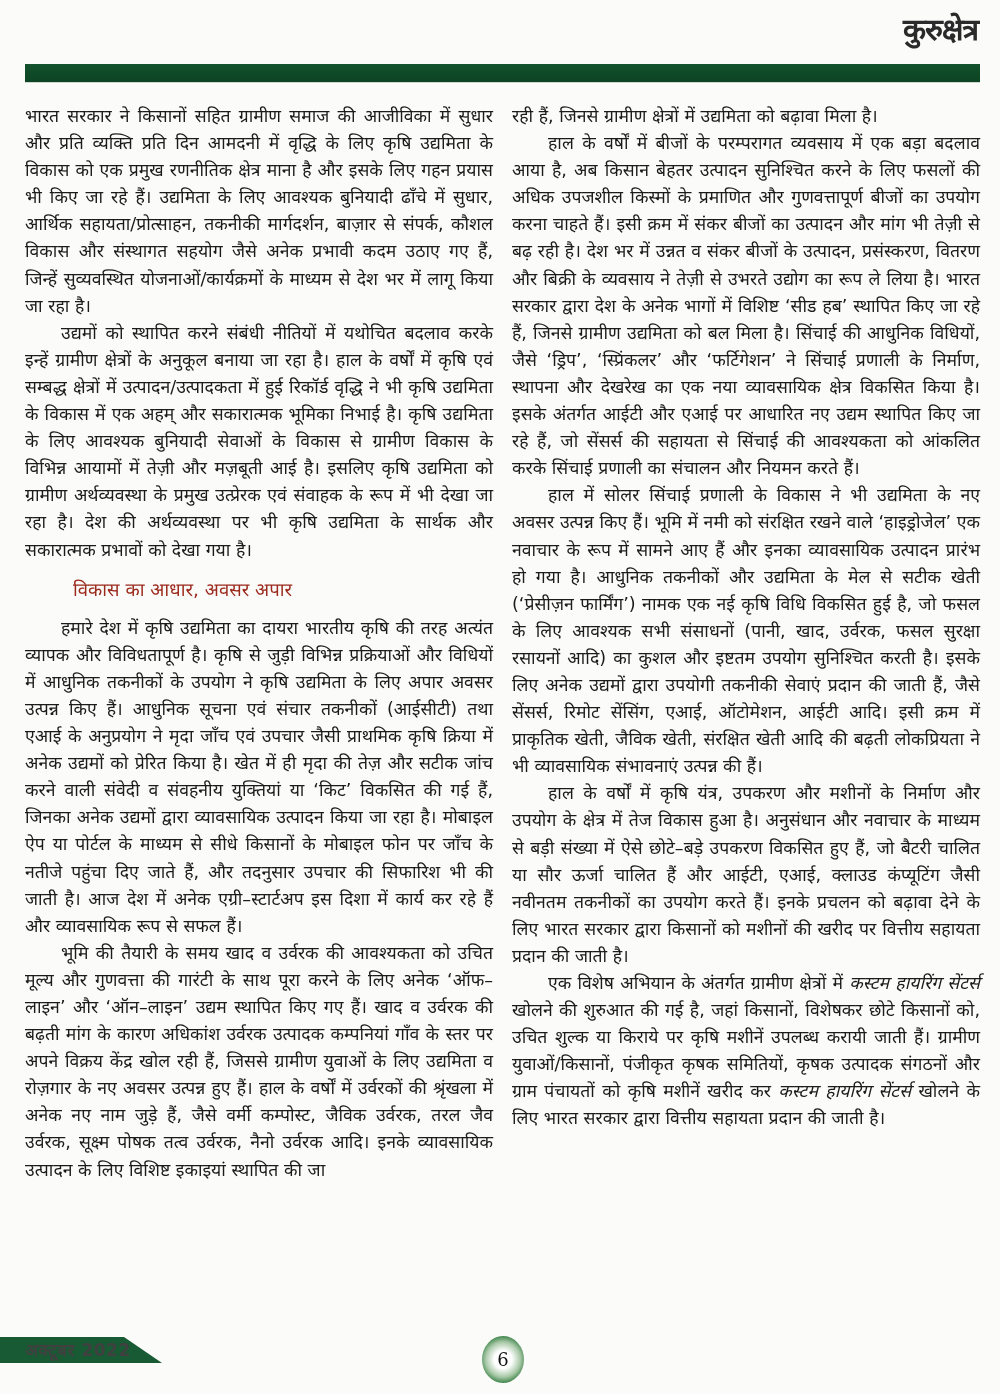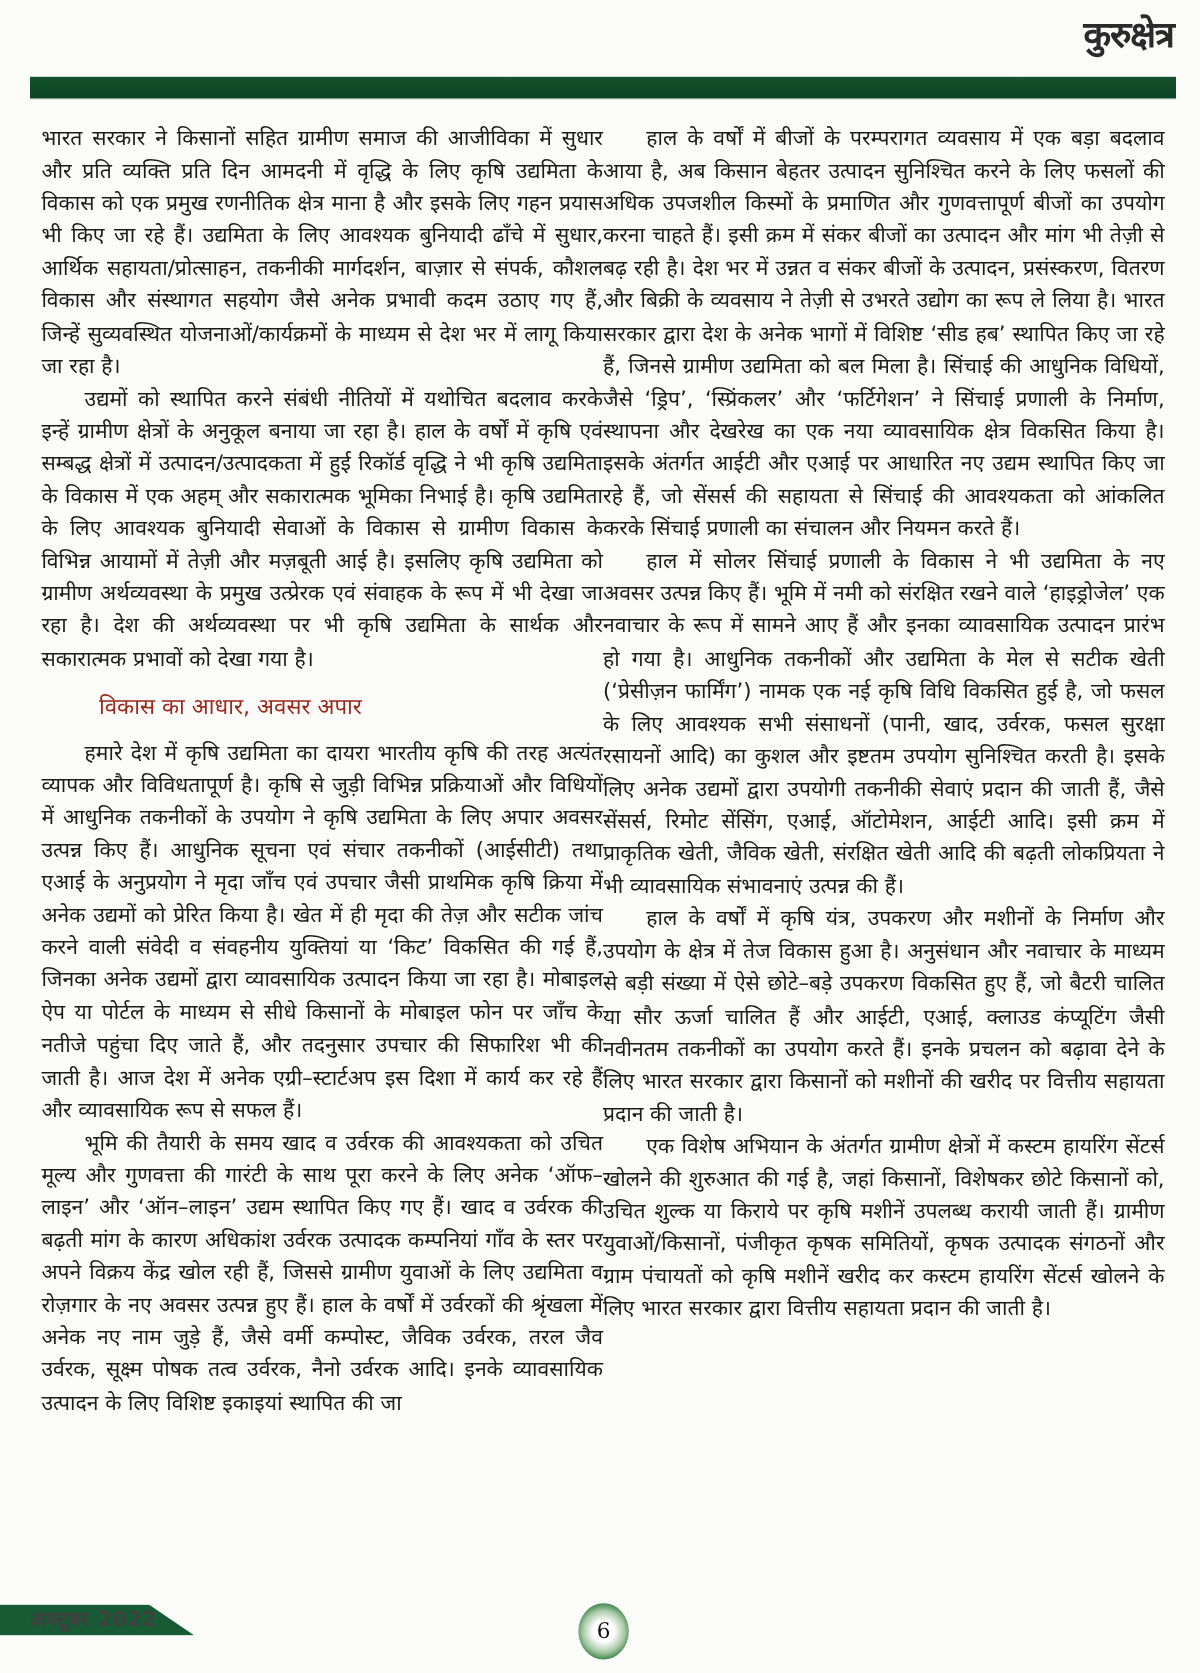--- a/index.html
+++ b/index.html
@@ -34,21 +34,21 @@
     height: 18px;
     background: linear-gradient(180deg, #14532e 0%, #0f4a27 50%, #0d4424 100%);
     box-shadow: 0 1px 0 #cfd8cf;
   }
   .columns {
     position: absolute;
     top: 103px;
     left: 25px;
     width: 955px;
     display: flex;
-    justify-content: center;
+    justify-content: space-between;
   }
   .col {
     width: 468px;
   }
   .col p {
     margin: 0;
     font-size: 17.6px;
     line-height: 27.1px;
     text-align: justify;
     text-align-last: left;
@@ -61,20 +61,21 @@
   }
   .section-heading {
     margin: 12px;
     padding-left: 36px;
     font-size: 18.5px;
     line-height: 27.1px;
     color: #9b2a1c;
     font-weight: normal;
   }
   .it {
+    font-style: italic;
   }
   .footer-ribbon {
     position: absolute;
     left: 0;
     top: 1337px;
     width: 162px;
     height: 26px;
     background: #175a33;
     clip-path: polygon(0 0, 124px 0, 162px 100%, 0 100%);
   }
@@ -112,20 +113,21 @@
 
 <div class="columns">
   <div class="col">
     <p class="cont">भारत सरकार ने किसानों सहित ग्रामीण समाज की आजीविका में सुधार और प्रति व्यक्ति प्रति दिन आमदनी में वृद्धि के लिए कृषि उद्यमिता के विकास को एक प्रमुख रणनीतिक क्षेत्र माना है और इसके लिए गहन प्रयास भी किए जा रहे हैं। उद्यमिता के लिए आवश्यक बुनियादी ढाँचे में सुधार, आर्थिक सहायता/प्रोत्साहन, तकनीकी मार्गदर्शन, बाज़ार से संपर्क, कौशल विकास और संस्थागत सहयोग जैसे अनेक प्रभावी कदम उठाए गए हैं, जिन्हें सुव्यवस्थित योजनाओं/कार्यक्रमों के माध्यम से देश भर में लागू किया जा रहा है।</p>
     <p class="indent">उद्यमों को स्थापित करने संबंधी नीतियों में यथोचित बदलाव करके इन्हें ग्रामीण क्षेत्रों के अनुकूल बनाया जा रहा है। हाल के वर्षों में कृषि एवं सम्बद्ध क्षेत्रों में उत्पादन/उत्पादकता में हुई रिकॉर्ड वृद्धि ने भी कृषि उद्यमिता के विकास में एक अहम् और सकारात्मक भूमिका निभाई है। कृषि उद्यमिता के लिए आवश्यक बुनियादी सेवाओं के विकास से ग्रामीण विकास के विभिन्न आयामों में तेज़ी और मज़बूती आई है। इसलिए कृषि उद्यमिता को ग्रामीण अर्थव्यवस्था के प्रमुख उत्प्रेरक एवं संवाहक के रूप में भी देखा जा रहा है। देश की अर्थव्यवस्था पर भी कृषि उद्यमिता के सार्थक और सकारात्मक प्रभावों को देखा गया है।</p>
     <h3 class="section-heading">विकास का आधार, अवसर अपार</h3>
     <p class="indent">हमारे देश में कृषि उद्यमिता का दायरा भारतीय कृषि की तरह अत्यंत व्यापक और विविधतापूर्ण है। कृषि से जुड़ी विभिन्न प्रक्रियाओं और विधियों में आधुनिक तकनीकों के उपयोग ने कृषि उद्यमिता के लिए अपार अवसर उत्पन्न किए हैं। आधुनिक सूचना एवं संचार तकनीकों (आईसीटी) तथा एआई के अनुप्रयोग ने मृदा जाँच एवं उपचार जैसी प्राथमिक कृषि क्रिया में अनेक उद्यमों को प्रेरित किया है। खेत में ही मृदा की तेज़ और सटीक जांच करने वाली संवेदी व संवहनीय युक्तियां या ‘किट’ विकसित की गई हैं, जिनका अनेक उद्यमों द्वारा व्यावसायिक उत्पादन किया जा रहा है। मोबाइल ऐप या पोर्टल के माध्यम से सीधे किसानों के मोबाइल फोन पर जाँच के नतीजे पहुंचा दिए जाते हैं, और तदनुसार उपचार की सिफारिश भी की जाती है। आज देश में अनेक एग्री–स्टार्टअप इस दिशा में कार्य कर रहे हैं और व्यावसायिक रूप से सफल हैं।</p>
     <p class="indent">भूमि की तैयारी के समय खाद व उर्वरक की आवश्यकता को उचित मूल्य और गुणवत्ता की गारंटी के साथ पूरा करने के लिए अनेक ‘ऑफ–लाइन’ और ‘ऑन–लाइन’ उद्यम स्थापित किए गए हैं। खाद व उर्वरक की बढ़ती मांग के कारण अधिकांश उर्वरक उत्पादक कम्पनियां गाँव के स्तर पर अपने विक्रय केंद्र खोल रही हैं, जिससे ग्रामीण युवाओं के लिए उद्यमिता व रोज़गार के नए अवसर उत्पन्न हुए हैं। हाल के वर्षों में उर्वरकों की श्रृंखला में अनेक नए नाम जुड़े हैं, जैसे वर्मी कम्पोस्ट, जैविक उर्वरक, तरल जैव उर्वरक, सूक्ष्म पोषक तत्व उर्वरक, नैनो उर्वरक आदि। इनके व्यावसायिक उत्पादन के लिए विशिष्ट इकाइयां स्थापित की जा</p>
   </div>
   <div class="col">
+    <p class="cont">रही हैं, जिनसे ग्रामीण क्षेत्रों में उद्यमिता को बढ़ावा मिला है।</p>
     <p class="indent">हाल के वर्षों में बीजों के परम्परागत व्यवसाय में एक बड़ा बदलाव आया है, अब किसान बेहतर उत्पादन सुनिश्चित करने के लिए फसलों की अधिक उपजशील किस्मों के प्रमाणित और गुणवत्तापूर्ण बीजों का उपयोग करना चाहते हैं। इसी क्रम में संकर बीजों का उत्पादन और मांग भी तेज़ी से बढ़ रही है। देश भर में उन्नत व संकर बीजों के उत्पादन, प्रसंस्करण, वितरण और बिक्री के व्यवसाय ने तेज़ी से उभरते उद्योग का रूप ले लिया है। भारत सरकार द्वारा देश के अनेक भागों में विशिष्ट ‘सीड हब’ स्थापित किए जा रहे हैं, जिनसे ग्रामीण उद्यमिता को बल मिला है। सिंचाई की आधुनिक विधियों, जैसे ‘ड्रिप’, ‘स्प्रिंकलर’ और ‘फर्टिगेशन’ ने सिंचाई प्रणाली के निर्माण, स्थापना और देखरेख का एक नया व्यावसायिक क्षेत्र विकसित किया है। इसके अंतर्गत आईटी और एआई पर आधारित नए उद्यम स्थापित किए जा रहे हैं, जो सेंसर्स की सहायता से सिंचाई की आवश्यकता को आंकलित करके सिंचाई प्रणाली का संचालन और नियमन करते हैं।</p>
     <p class="indent">हाल में सोलर सिंचाई प्रणाली के विकास ने भी उद्यमिता के नए अवसर उत्पन्न किए हैं। भूमि में नमी को संरक्षित रखने वाले ‘हाइड्रोजेल’ एक नवाचार के रूप में सामने आए हैं और इनका व्यावसायिक उत्पादन प्रारंभ हो गया है। आधुनिक तकनीकों और उद्यमिता के मेल से सटीक खेती (‘प्रेसीज़न फार्मिंग’) नामक एक नई कृषि विधि विकसित हुई है, जो फसल के लिए आवश्यक सभी संसाधनों (पानी, खाद, उर्वरक, फसल सुरक्षा रसायनों आदि) का कुशल और इष्टतम उपयोग सुनिश्चित करती है। इसके लिए अनेक उद्यमों द्वारा उपयोगी तकनीकी सेवाएं प्रदान की जाती हैं, जैसे सेंसर्स, रिमोट सेंसिंग, एआई, ऑटोमेशन, आईटी आदि। इसी क्रम में प्राकृतिक खेती, जैविक खेती, संरक्षित खेती आदि की बढ़ती लोकप्रियता ने भी व्यावसायिक संभावनाएं उत्पन्न की हैं।</p>
     <p class="indent">हाल के वर्षों में कृषि यंत्र, उपकरण और मशीनों के निर्माण और उपयोग के क्षेत्र में तेज विकास हुआ है। अनुसंधान और नवाचार के माध्यम से बड़ी संख्या में ऐसे छोटे–बड़े उपकरण विकसित हुए हैं, जो बैटरी चालित या सौर ऊर्जा चालित हैं और आईटी, एआई, क्लाउड कंप्यूटिंग जैसी नवीनतम तकनीकों का उपयोग करते हैं। इनके प्रचलन को बढ़ावा देने के लिए भारत सरकार द्वारा किसानों को मशीनों की खरीद पर वित्तीय सहायता प्रदान की जाती है।</p>
     <p class="indent"><span>एक विशेष अभियान के अंतर्गत ग्रामीण क्षेत्रों में </span><span class="it">कस्टम हायरिंग सेंटर्स</span><span> खोलने की शुरुआत की गई है, जहां किसानों, विशेषकर छोटे किसानों को, उचित शुल्क या किराये पर कृषि मशीनें उपलब्ध करायी जाती हैं। ग्रामीण युवाओं/किसानों, पंजीकृत कृषक समितियों, कृषक उत्पादक संगठनों और ग्राम पंचायतों को कृषि मशीनें खरीद कर </span><span class="it">कस्टम हायरिंग सेंटर्स</span><span> खोलने के लिए भारत सरकार द्वारा वित्तीय सहायता प्रदान की जाती है।</span></p>
   </div>
 </div>
 
 <div class="footer-ribbon"></div>
 <div class="footer-date">अक्टूबर 2022</div>
 <div class="page-number">6</div>

